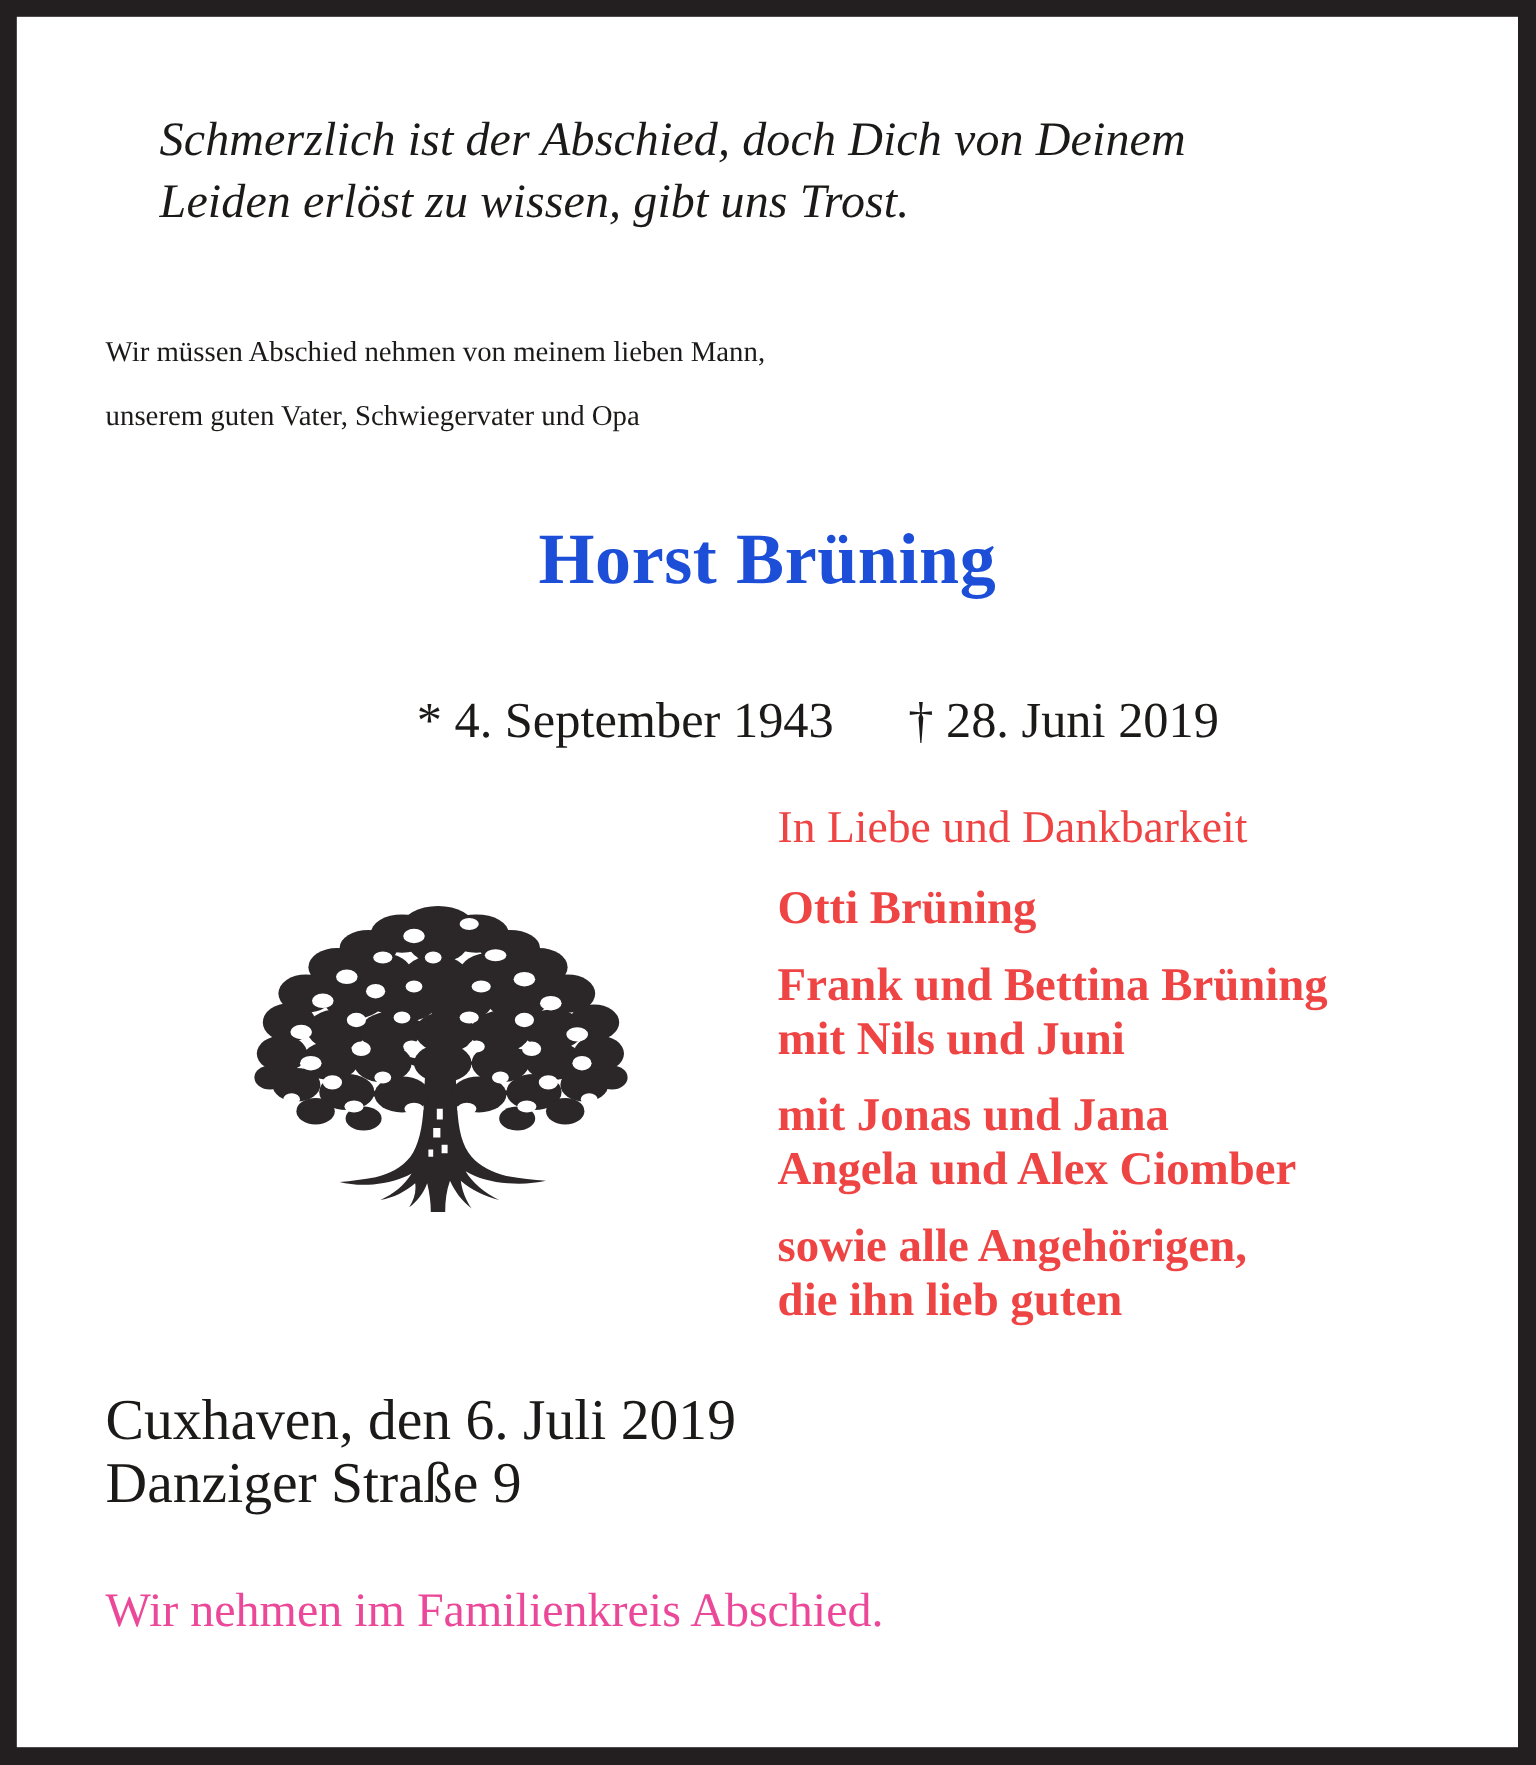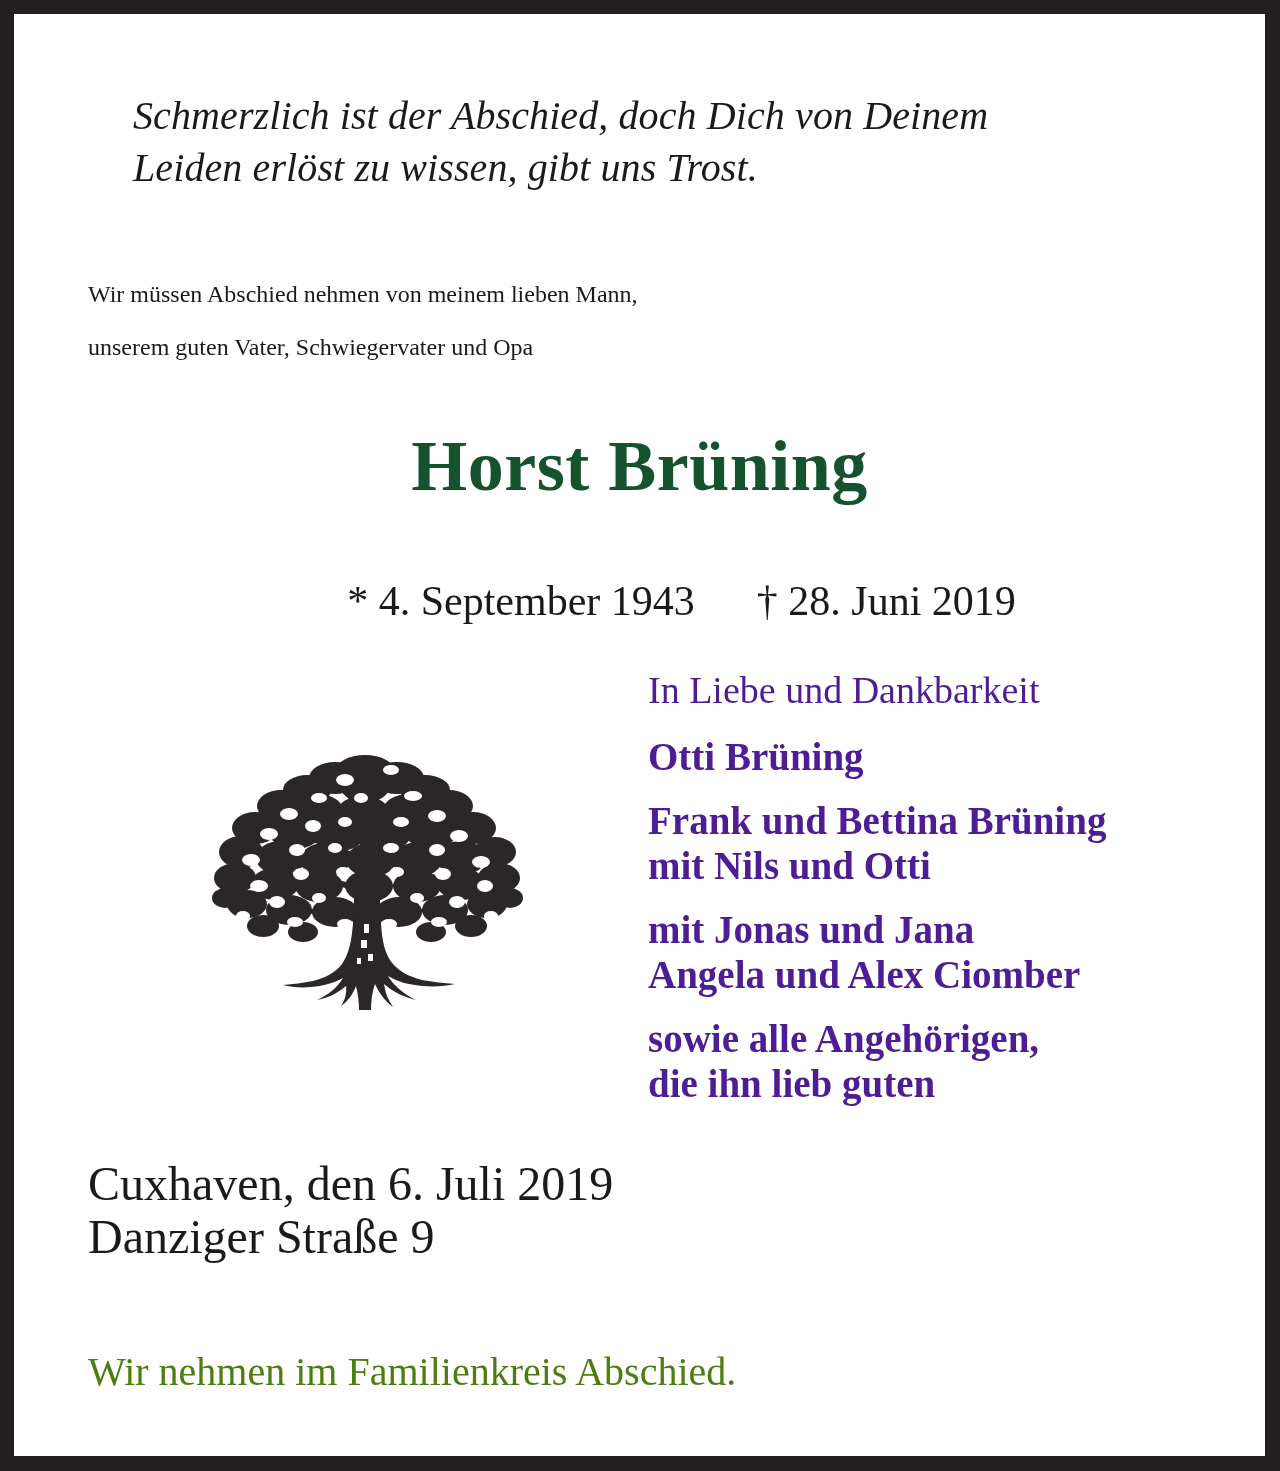--- a/index.html
+++ b/index.html
@@ -60,24 +60,24 @@
   
   .name-block {
     position: absolute;
     left: 0;
     top: 400px;
     width: 100%;
     text-align: center;
   }
   .deceased-name {
     display: block;
-    font-size: 72px;
+    font-size: 60px;
     font-weight: bold;
     line-height: 104px;
-    color: #14532d;
+    color: #1d4ed8;
     letter-spacing: 0.5px;
   }
   .dates-row {
     display: block;
     margin-top: 8px;
     font-size: 42px;
     line-height: 50px;
     color: #1c1a19;
     white-space: pre;
   }
@@ -92,21 +92,21 @@
     height: 300px;
   }
   .tree-figure svg { display: block; width: 100%; height: 100%; }
 
   
   .mourners {
     position: absolute;
     left: 634px;
     top: 652px;
     width: 570px;
-    color: #4c1d95;
+    color: #ef4444;
   }
   .mourners-heading {
     display: block;
     font-size: 38px;
     line-height: 48px;
     font-weight: normal;
     margin-bottom: 20px;
     white-space: pre;
   }
   .mourner-entry {
@@ -130,23 +130,22 @@
   }
   .place-date .line { display: block; white-space: pre; }
 
   .closing-note {
     position: absolute;
     left: 74px;
     top: 1303px;
     width: 1050px;
     font-size: 40px;
     line-height: 50px;
-    color: #4d7c0f;
+    color: #ec4899;
     white-space: pre;
-    margin-top: 30px;
   }
 </style>
 </head>
 <body>
 
 <div class="notice-frame">
   <div class="notice-card">
 
     <div class="epigraph">
       <span class="line">Schmerzlich ist der Abschied, doch Dich von Deinem</span>
@@ -291,21 +290,21 @@
 
     <div class="mourners">
       <span class="mourners-heading">In Liebe und Dankbarkeit</span>
 
       <div class="mourner-entry">
         <span class="line">Otti Brüning</span>
       </div>
 
       <div class="mourner-entry">
         <span class="line">Frank und Bettina Brüning</span>
-        <span class="line">mit Nils und Otti</span>
+        <span class="line">mit Nils und Juni</span>
       </div>
 
       <div class="mourner-entry">
         <span class="line">mit Jonas und Jana</span>
         <span class="line">Angela und Alex Ciomber</span>
       </div>
 
       <div class="mourner-entry">
         <span class="line">sowie alle Angehörigen,</span>
         <span class="line">die ihn lieb guten</span>

